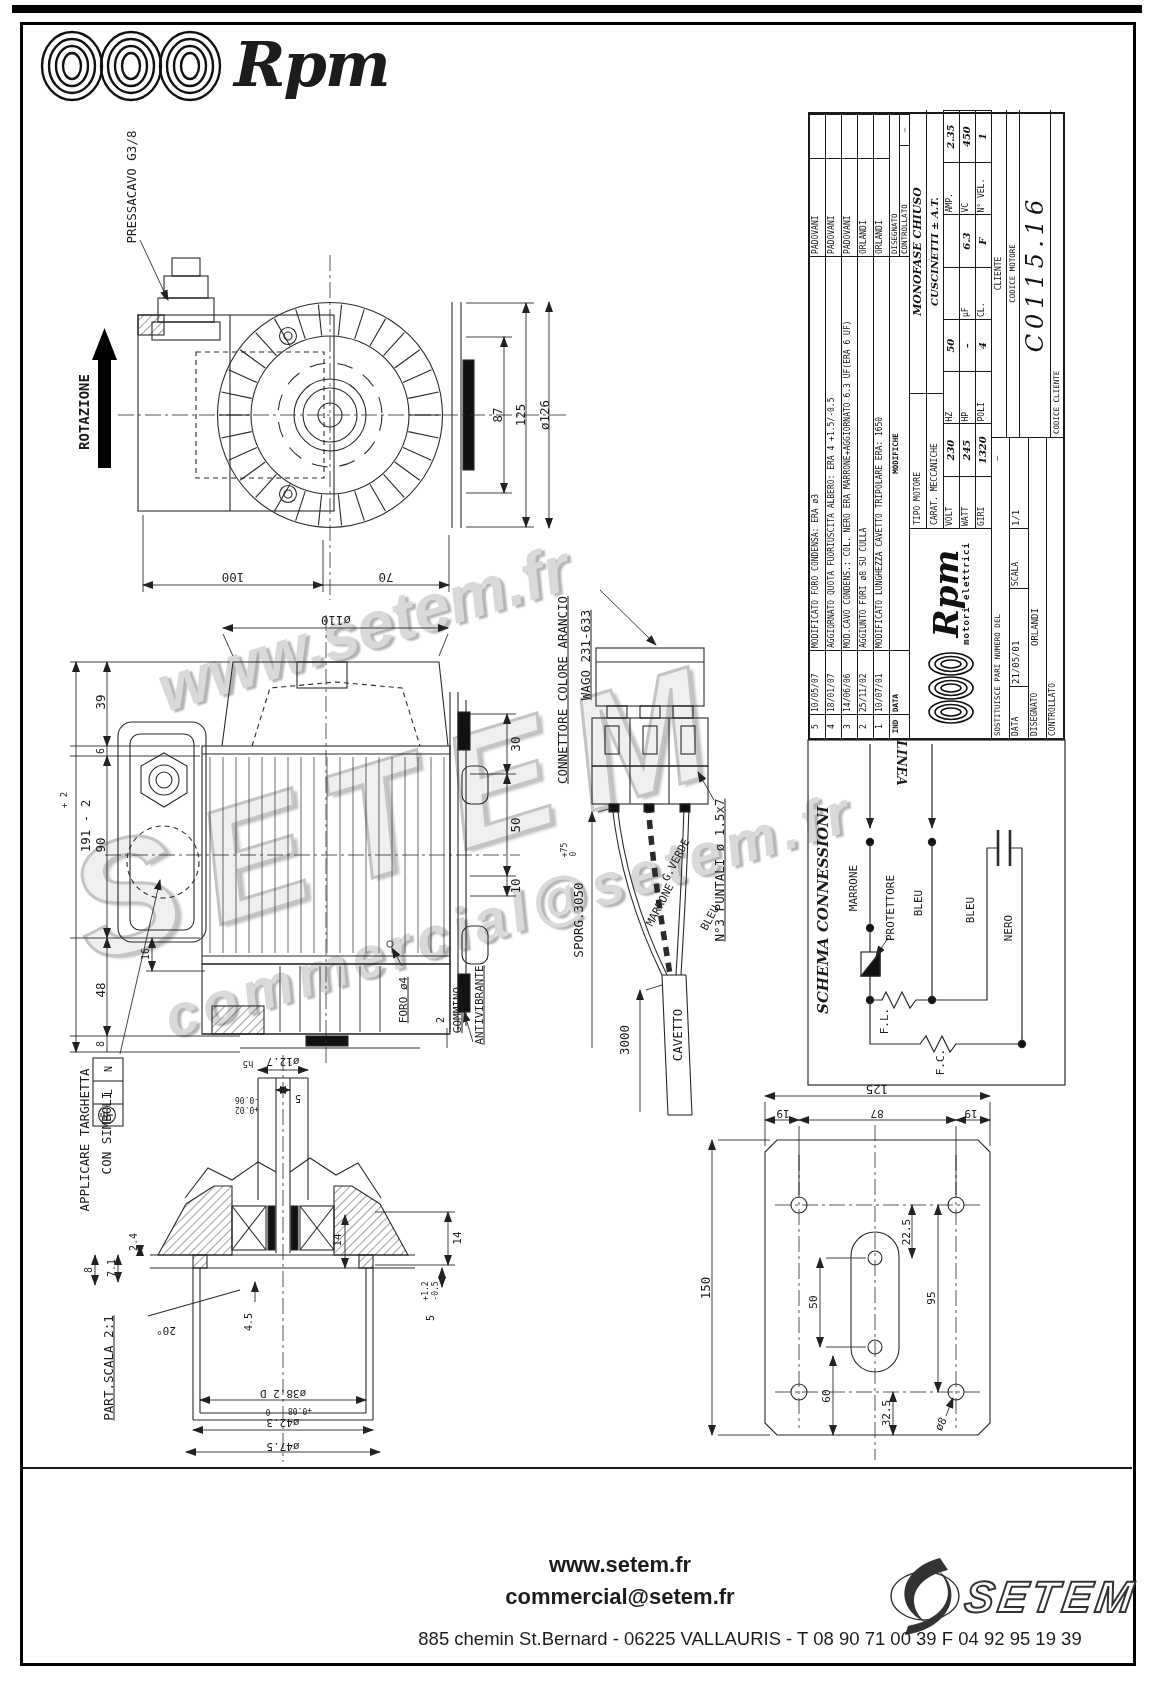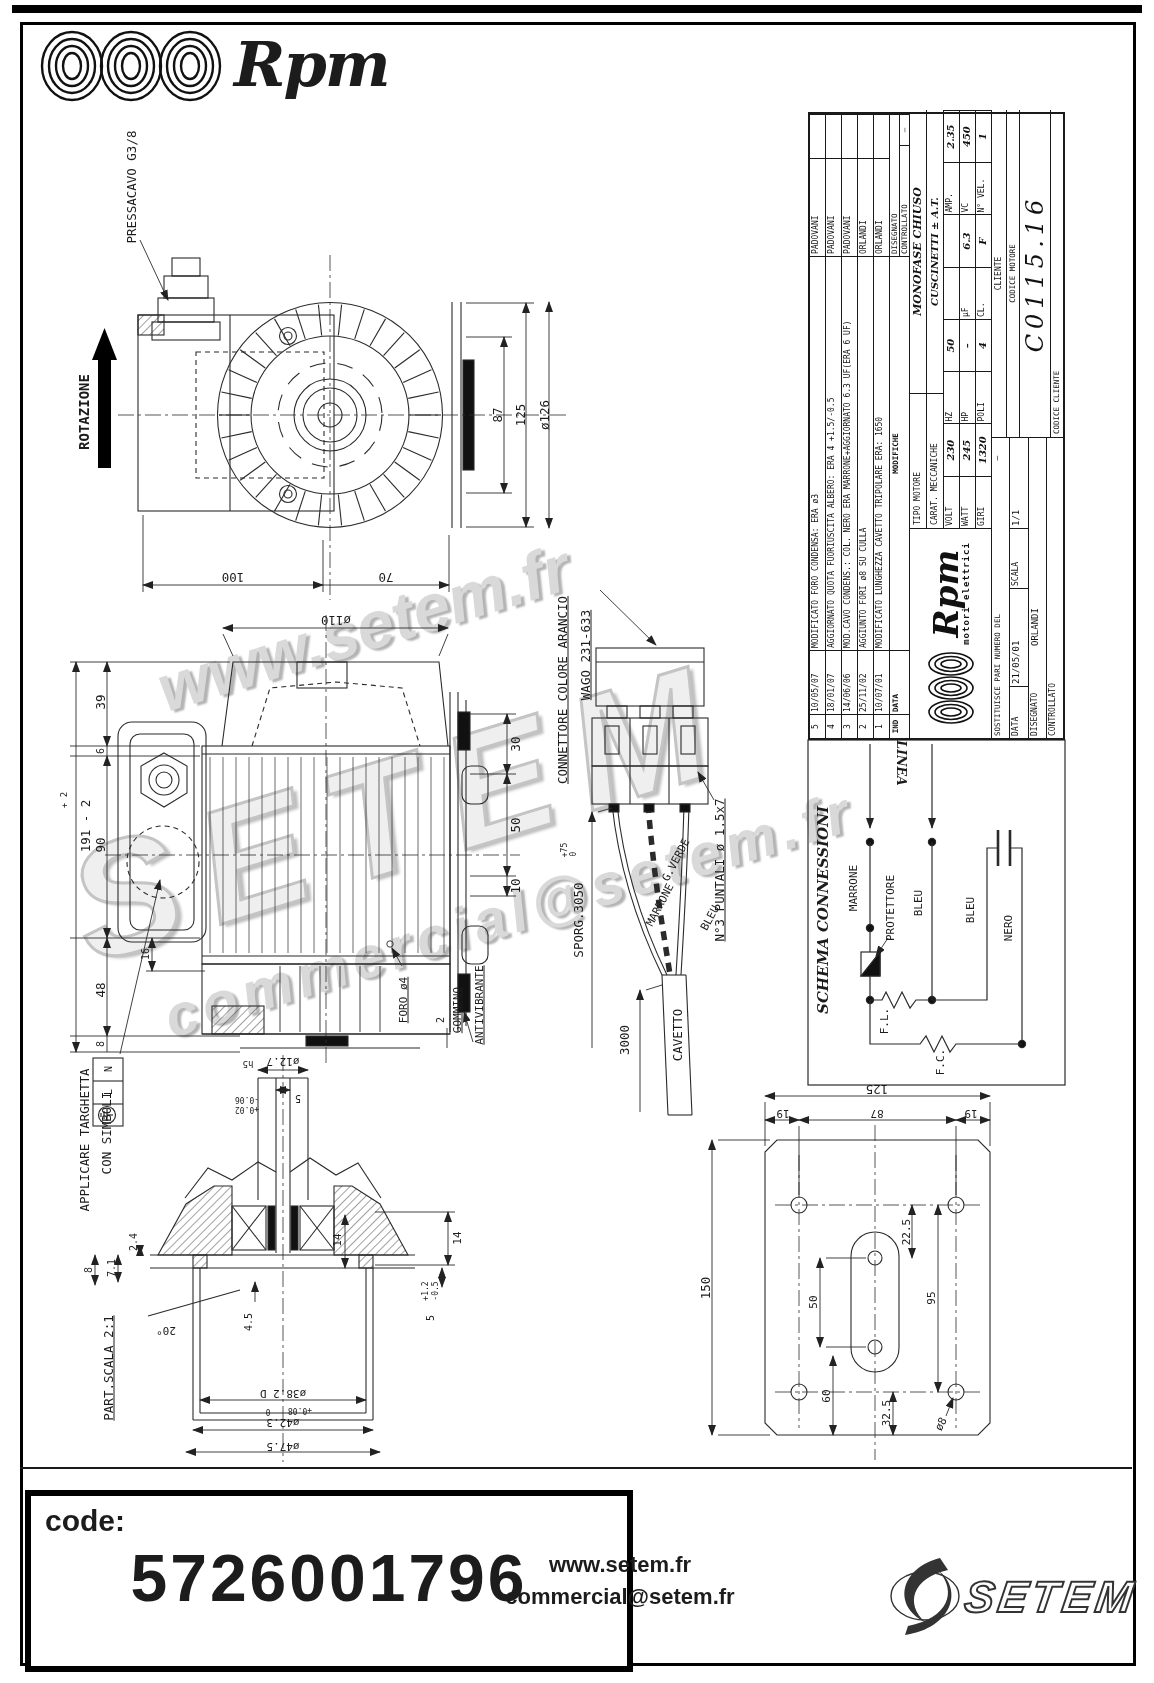--- a/index.html
+++ b/index.html
@@ -678,22 +678,19 @@
       </div>
     </div>
     <div class="bc-right">
       <div class="r" style="height:15px;line-height:14px">CLIENTE</div>
       <div class="r" style="height:13px;line-height:12px;font-size:7.5px">CODICE MOTORE</div>
       <div class="r code-mot" style="height:31px">C0115.16</div>
       <div class="r" style="height:13px;border-bottom:none;text-align:left;padding-left:3px;line-height:12px;font-size:7.5px">CODICE CLIENTE</div>
     </div>
   </div>
 
-  <div class="codebox">
-    <div class="cl">code:</div>
-    <div class="cv">5726001796</div>
-  </div>
   <div class="f-site">www.setem.fr</div>
   <div class="f-mail">commercial@setem.fr</div>
+  <div class="f-addr">885 chemin St.Bernard  -  06225 VALLAURIS  -  T 08 90 71 00 39   F 04 92 95 19 39</div>
   <div class="setem" style="left:965px;top:1572px">
     <span class="setem-txt">SETEM</span>
   </div>
 </div>
 
 </body></html>

